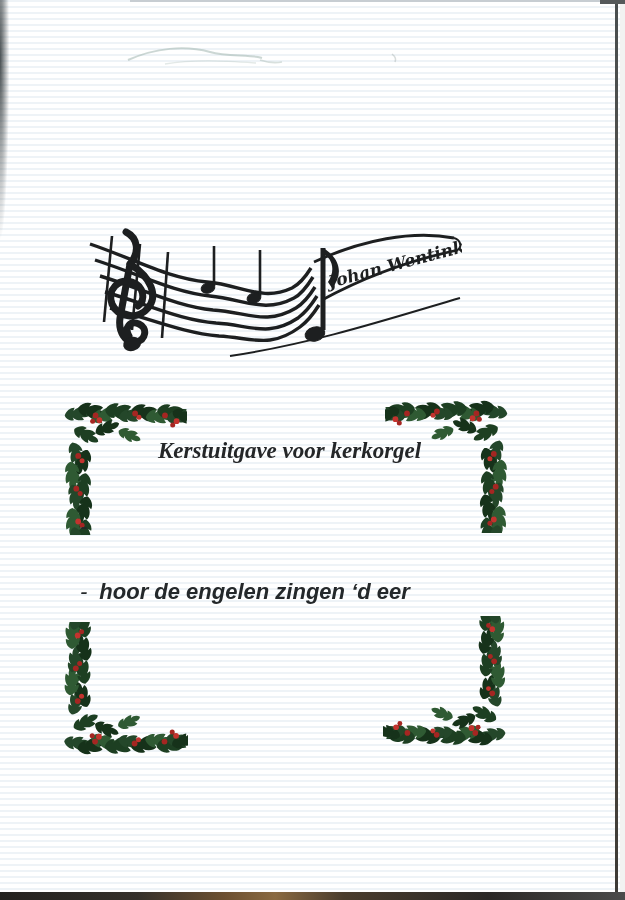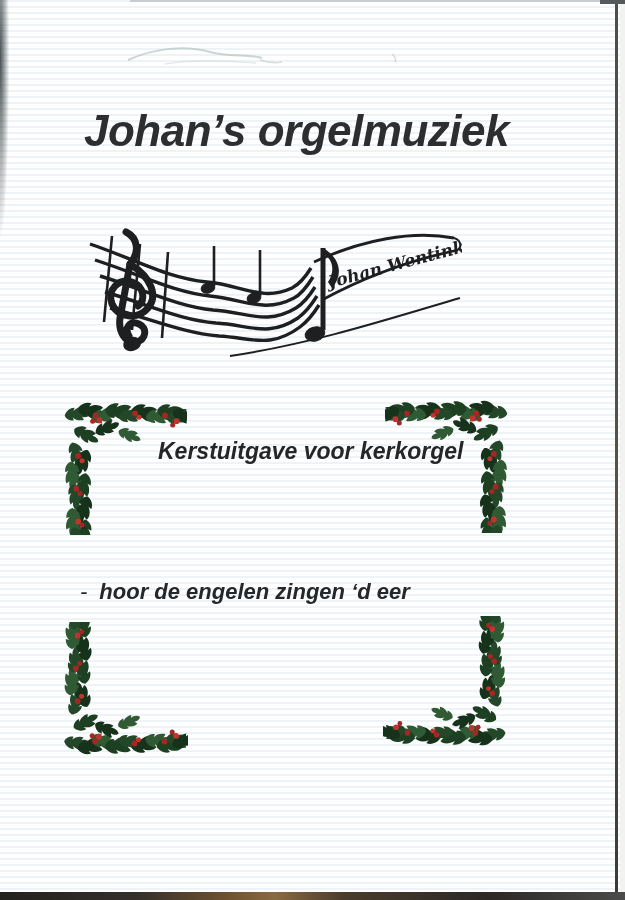--- a/index.html
+++ b/index.html
@@ -19,21 +19,21 @@
     background:linear-gradient(180deg,#4a4f50,#5b5246 60%,#3c3a36);}
   .edge-right-outer{left:620px;top:0;width:5px;height:900px;background:#f2f2f1;}
   .edge-right-tick{left:600px;top:0;width:25px;height:4px;background:#55595a;}
   .edge-bottom{left:0;top:892px;width:625px;height:8px;
     background:linear-gradient(90deg,#23211e 0%,#35302a 22%,#6d5030 36%,#8a6a41 44%,#4a3c2c 55%,#2b2826 78%,#4b4b4b 100%);}
   
   .title{left:84px;top:106px;width:480px;
     font-size:44px;font-weight:700;font-style:italic;color:#2c2e2f;letter-spacing:-.5px;}
   
   .subtitle{left:158px;top:438px;width:320px;
-    font-size:23px;font-weight:700;font-style:italic;color:#242628;}
+    font-size:23px;font-weight:700;font-style:italic;color:#242628;font-family:Liberation Serif, serif;}
   .list-row{display:flex;gap:12px;font-size:22px;font-weight:700;font-style:italic;color:#24282a;}
   .row1{left:80px;top:514px;}
   .row2{left:80px;top:579px;}
   .bullet{font-weight:400;}
   svg{display:block;}
 </style>
 </head>
 <body>
 
 <div class="page">
@@ -91,21 +91,20 @@
   <div class="abs edge-right-tick"></div>
   <div class="abs edge-bottom"></div>
 
   <svg class="abs" style="left:110px;top:30px;filter:blur(.5px)" width="310" height="50" viewBox="0 0 310 50">
     <path d="M18,30 C45,18 75,15 100,22 C118,27 140,24 152,28" fill="none" stroke="#a2b6b0" stroke-width="2" opacity=".55"></path>
     <path d="M55,34 C85,29 115,31 146,33" fill="none" stroke="#aebfb9" stroke-width="1.4" opacity=".35"></path>
     <path d="M150,30 q12,4 22,2" fill="none" stroke="#9db1ab" stroke-width="1.6" opacity=".4"></path>
     <path d="M282,24 q5,4 3,8" fill="none" stroke="#9aa8a4" stroke-width="1.5" opacity=".4"></path>
   </svg>
 
-  <div class="abs title">Johan’s orgelmuziek</div>
 
   <svg class="abs" style="left:82px;top:222px" width="380" height="150" viewBox="0 0 380 150">
     <g stroke="#1d1f20" fill="none">
       <path stroke-width="3.4" d="M8,22 C55,38 85,56 125,60 C160,63 180,80 210,66 C218,62 224,54 229,46"></path>
       <path stroke-width="3.4" d="M13,38 C60,53 90,70 128,74 C162,77 182,92 212,76 C220,72 226,63 231,55"></path>
       <path stroke-width="3.4" d="M18,54 C64,68 94,84 131,88 C165,90 184,104 214,86 C222,81 228,73 233,65"></path>
       <path stroke-width="3.4" d="M23,70 C68,83 98,98 134,101 C168,103 186,116 216,96 C224,90 230,82 235,74"></path>
       <path stroke-width="3.4" d="M28,86 C72,98 102,111 137,114 C171,116 188,127 218,105 C226,99 232,91 237,83"></path>
       <path stroke-width="2.6" d="M30,14 L22,100"></path>
       <path stroke-width="2.6" d="M58,22 L50,108"></path>

